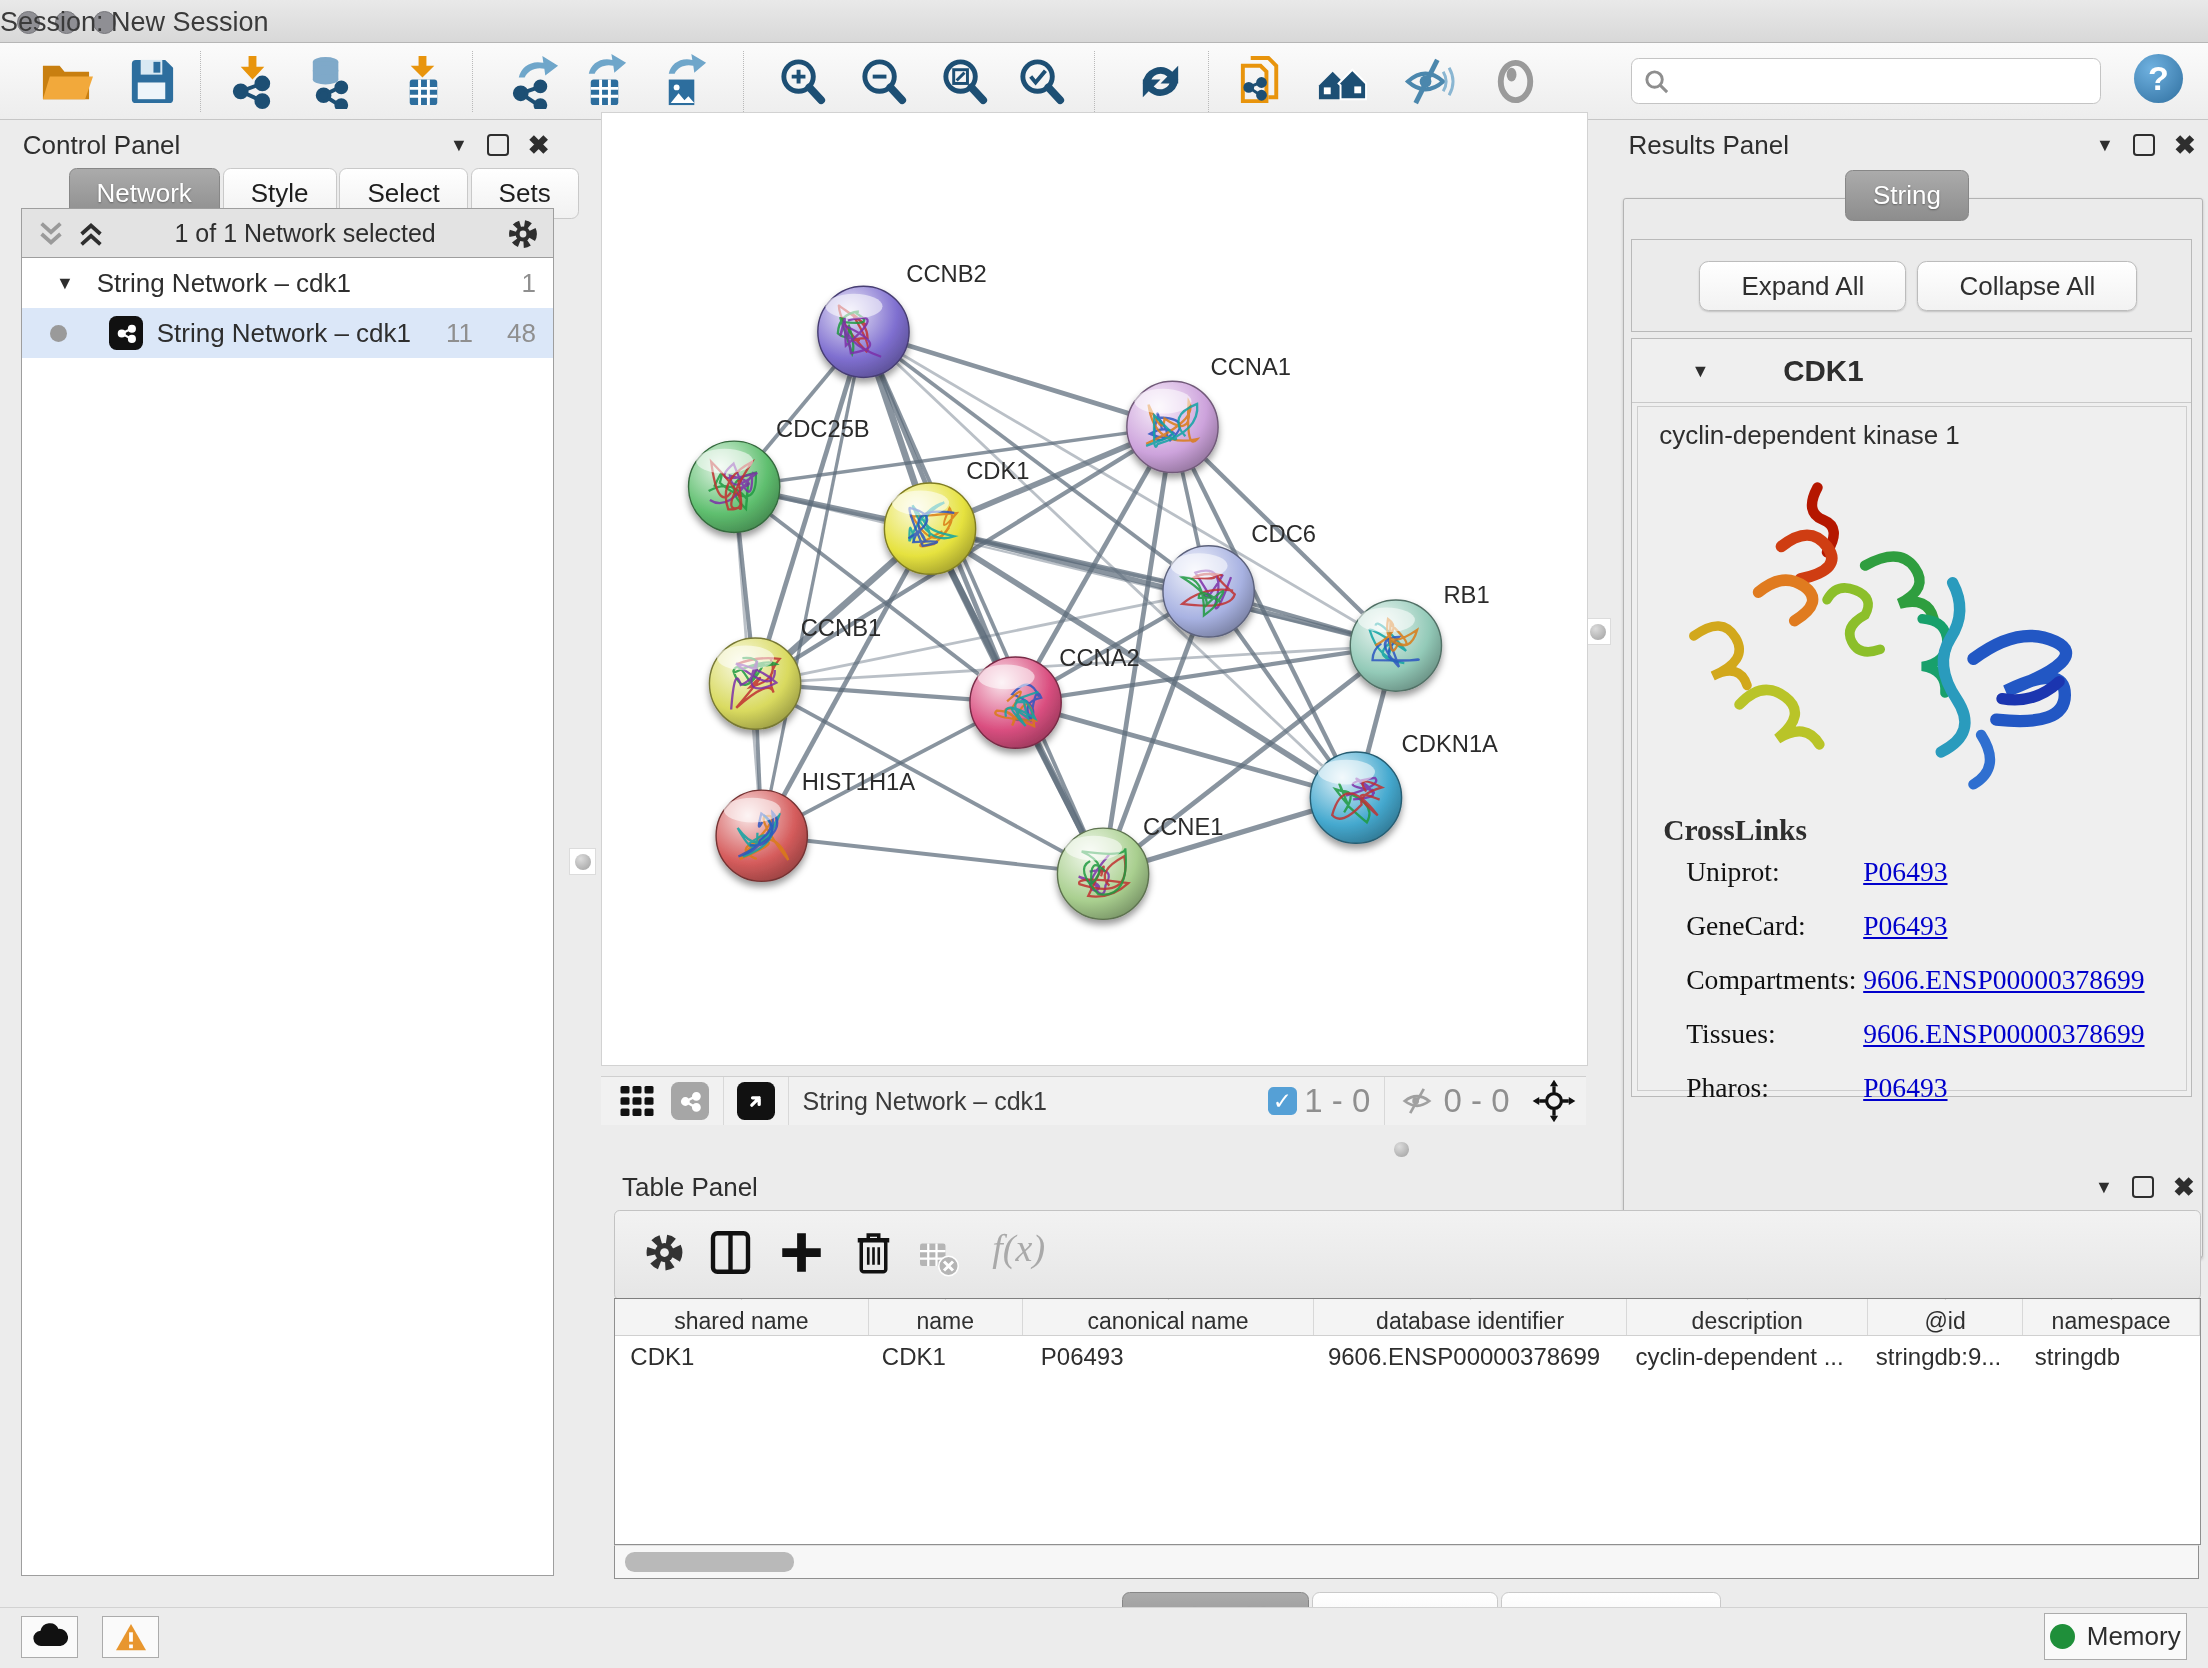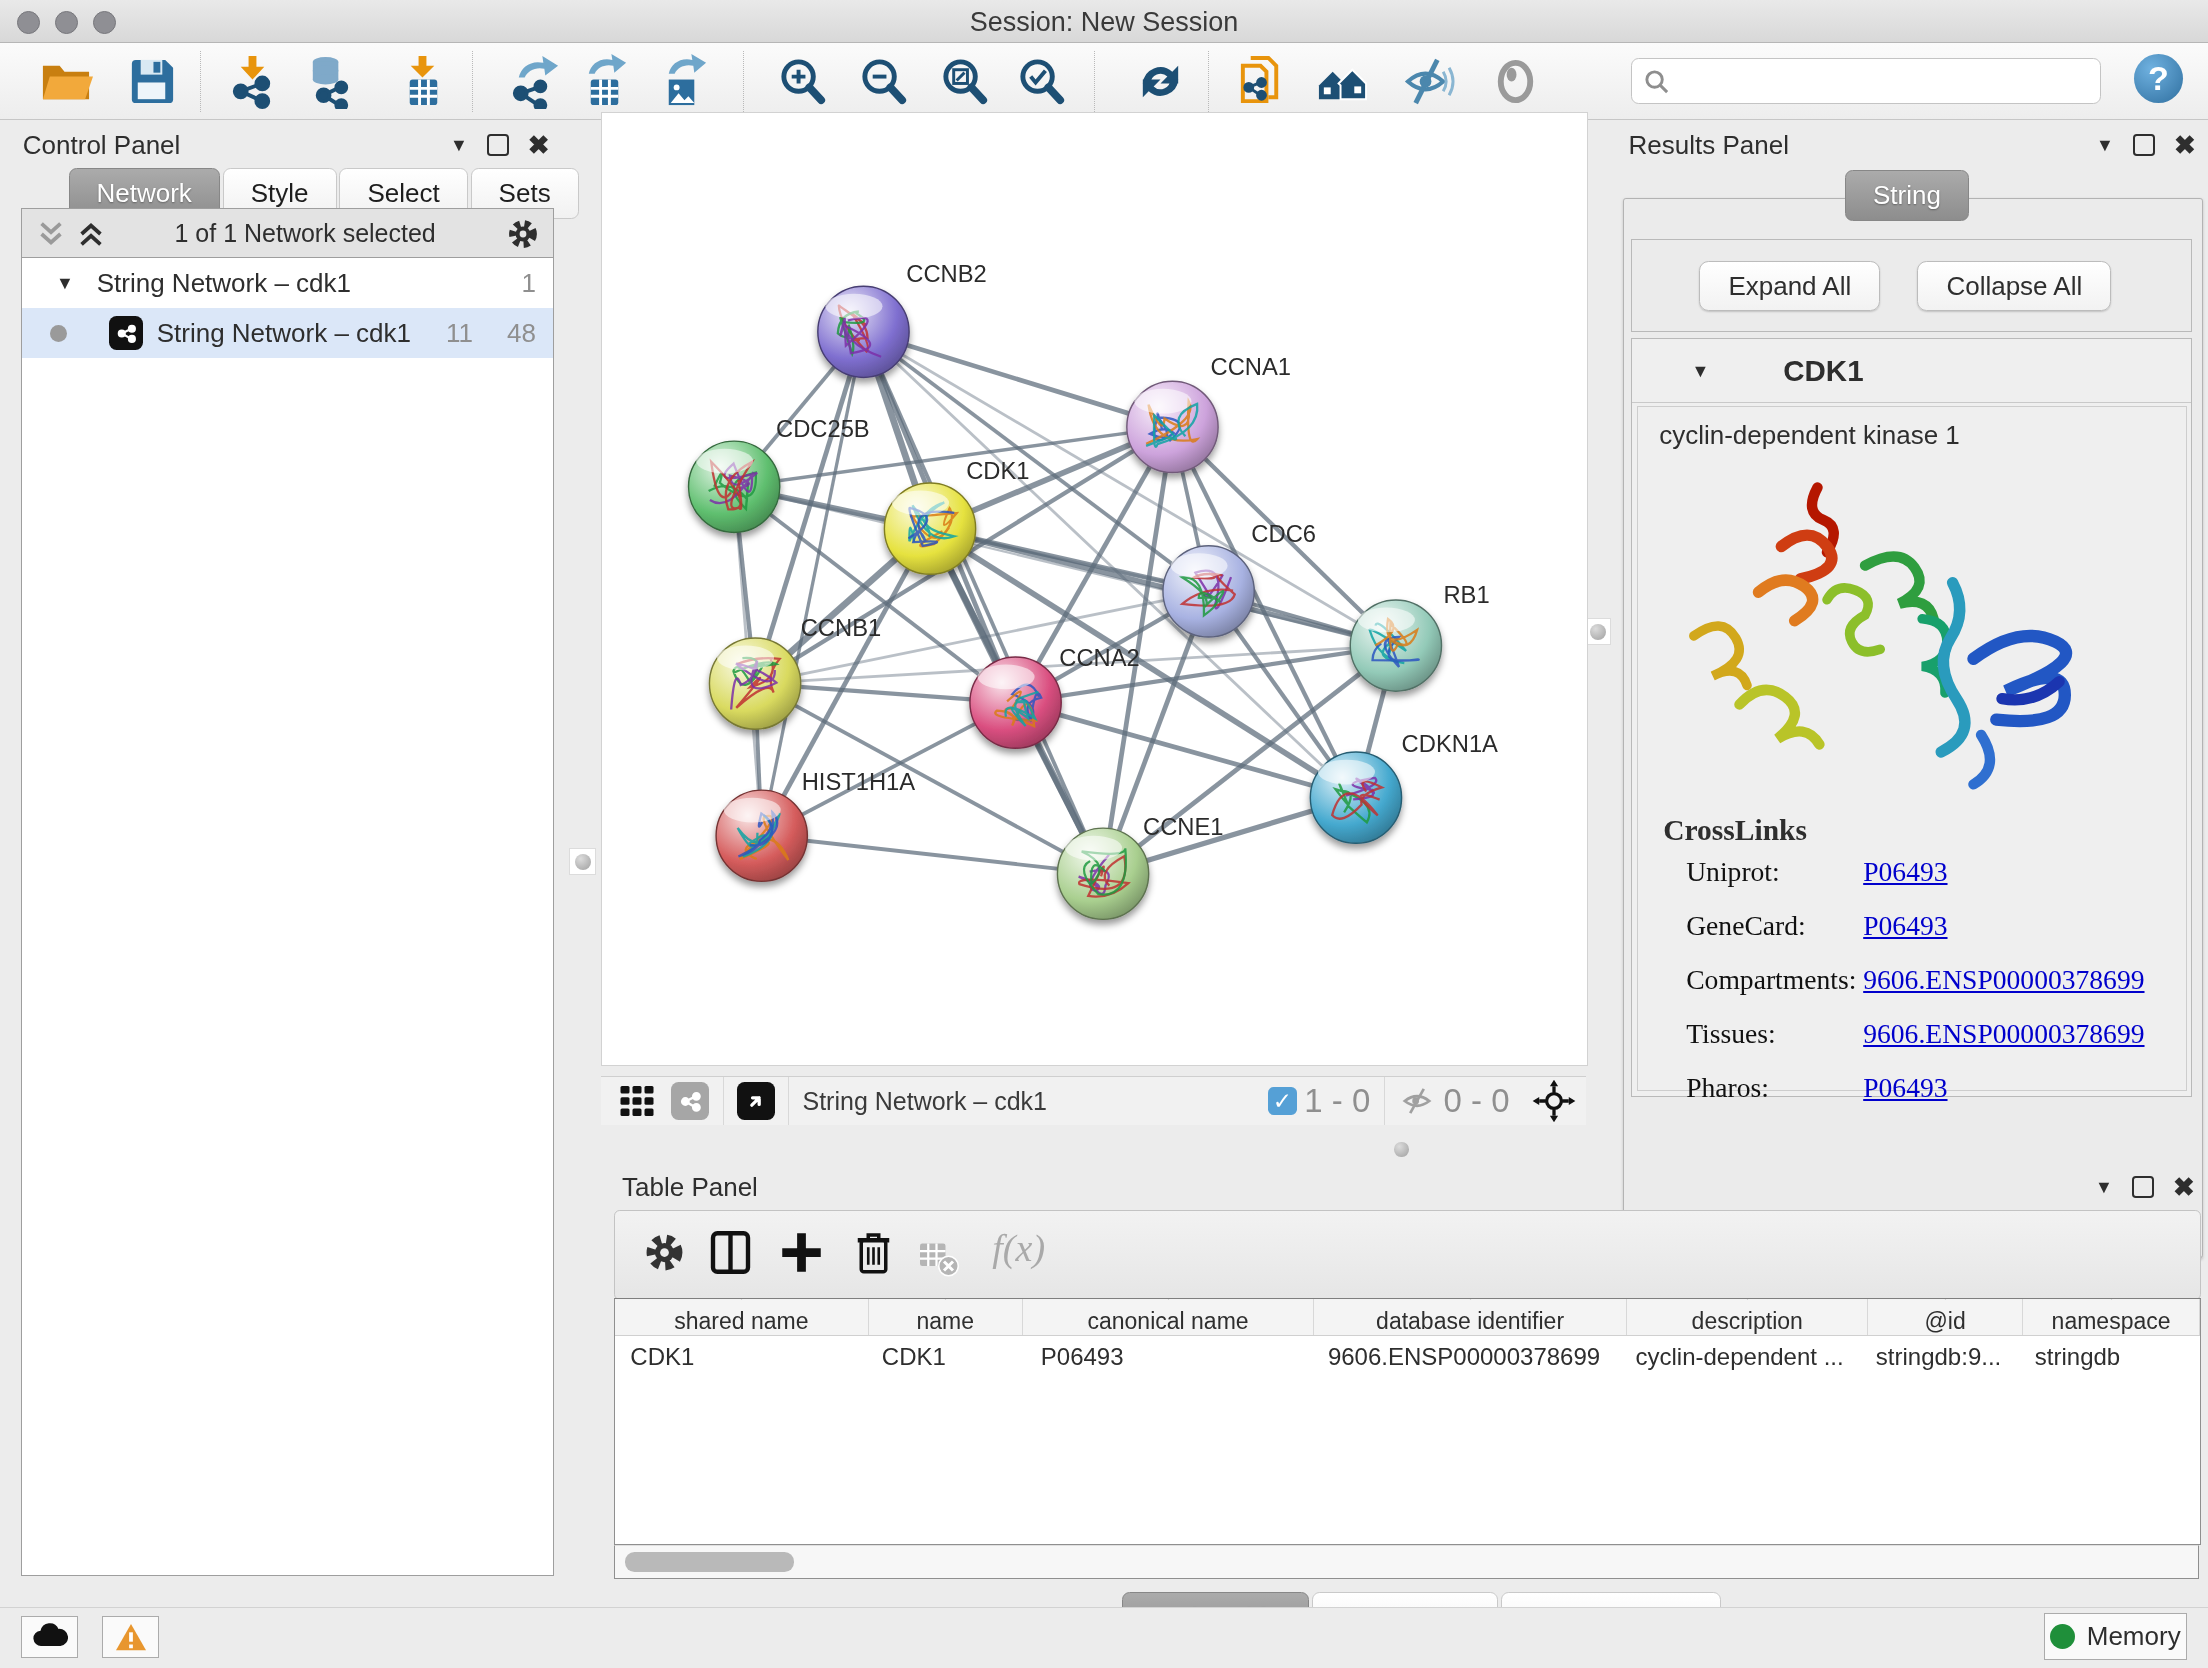--- a/index.html
+++ b/index.html
@@ -3,21 +3,21 @@
 <meta charset="utf-8">
 <style>
   html,body{margin:0;padding:0;background:#555;}
   #app{position:relative;width:2208px;height:1668px;background:#ececec;
        font-family:"Liberation Sans",sans-serif;color:#2e2e2e;overflow:hidden;}
   
   .titlebar{position:absolute;left:0;top:0;width:2208px;height:42px;
     background:linear-gradient(#e9e9e9,#d8d8d8);border-bottom:1px solid #b6b6b6;}
   .tl-dot{position:absolute;top:10.5px;width:21px;height:21px;border-radius:50%;
     background:#8f8f94;border:1px solid #77777c;}
-  .win-title{position:absolute;left:0;right:0;top:6.7px;text-align:center;font-size:27px;color:#3a3a3a;}
+  .win-title{position:absolute;left:0;right:0;top:6.7px;font-size:27px;color:#3a3a3a;}
   
   .toolbar{position:absolute;left:0;top:43px;width:2208px;height:76px;
     background:linear-gradient(#fbfbfb,#ededed);border-bottom:1px solid #c6c6c6;}
   .tbi{position:absolute;top:10.5px;width:55px;height:55px;}
   .tbsep{position:absolute;top:7.6px;width:0;height:61px;border-left:1.9px dotted #b9b9b9;}
   .searchbox{position:absolute;top:15px;right:107px;width:468px;height:44px;background:#fff;
     border:1px solid #c4c4c4;border-radius:7.6px;}
   .searchbox svg{position:absolute;left:11.4px;top:8.6px;}
   .helpbtn{position:absolute;top:11.4px;right:25px;width:49px;height:49px;border-radius:50%;
     background:radial-gradient(circle at 35% 30%,#6fb1e0,#2f6f9f);color:#fff;font-size:34px;
@@ -66,21 +66,21 @@
   .blackbadge{width:38px;height:38px;border-radius:7.6px;background:#111;display:flex;
     align-items:center;justify-content:center;}
   .graybadge{width:38px;height:38px;border-radius:7.6px;background:#a6a6a6;display:flex;
     align-items:center;justify-content:center;}
   
   .results-panel{position:absolute;left:1619px;top:124px;width:590px;height:1046px;}
   .rp-outer{position:absolute;left:3.8px;top:74px;width:578px;height:1058px;background:#ebebeb;
     border:1px solid #b3b3b3;border-radius:2.9px;box-shadow:0 1.9px 2.9px rgba(0,0,0,.18);}
   .rp-tab{position:absolute;left:226px;top:46px;z-index:3;}
   .rp-btnbox{position:absolute;left:7.6px;top:40px;width:559px;height:91px;border:1px solid #b9b9b9;}
-  .btn{display:inline-block;height:48px;line-height:48px;padding:0 28px;font-size:26px;
+  .btn{display:inline-block;height:48px;line-height:48px;padding:0 41px;font-size:26px;
     background:linear-gradient(#ffffff,#f2f2f2);border:1px solid #bcbcbc;border-radius:9.5px;
     box-shadow:0 1px 1.9px rgba(0,0,0,.18);}
   .rp-gene{position:absolute;left:7.6px;top:139px;width:559px;height:757px;border:1px solid #b9b9b9;
     background:#efefef;}
   .gene-head{height:63px;display:flex;align-items:center;border-bottom:1px solid #c9c9c9;}
   .gene-head .tri{margin-left:59px;}
   .gene-sym{font-size:29.5px;font-weight:bold;margin-left:74px;}
   .gene-body{position:absolute;left:4.8px;top:67px;width:548px;height:683px;background:#efefef;
     border:1px solid #cdcdcd;}
   .gene-desc{font-size:26px;margin:13.3px 0 0 21px;}

